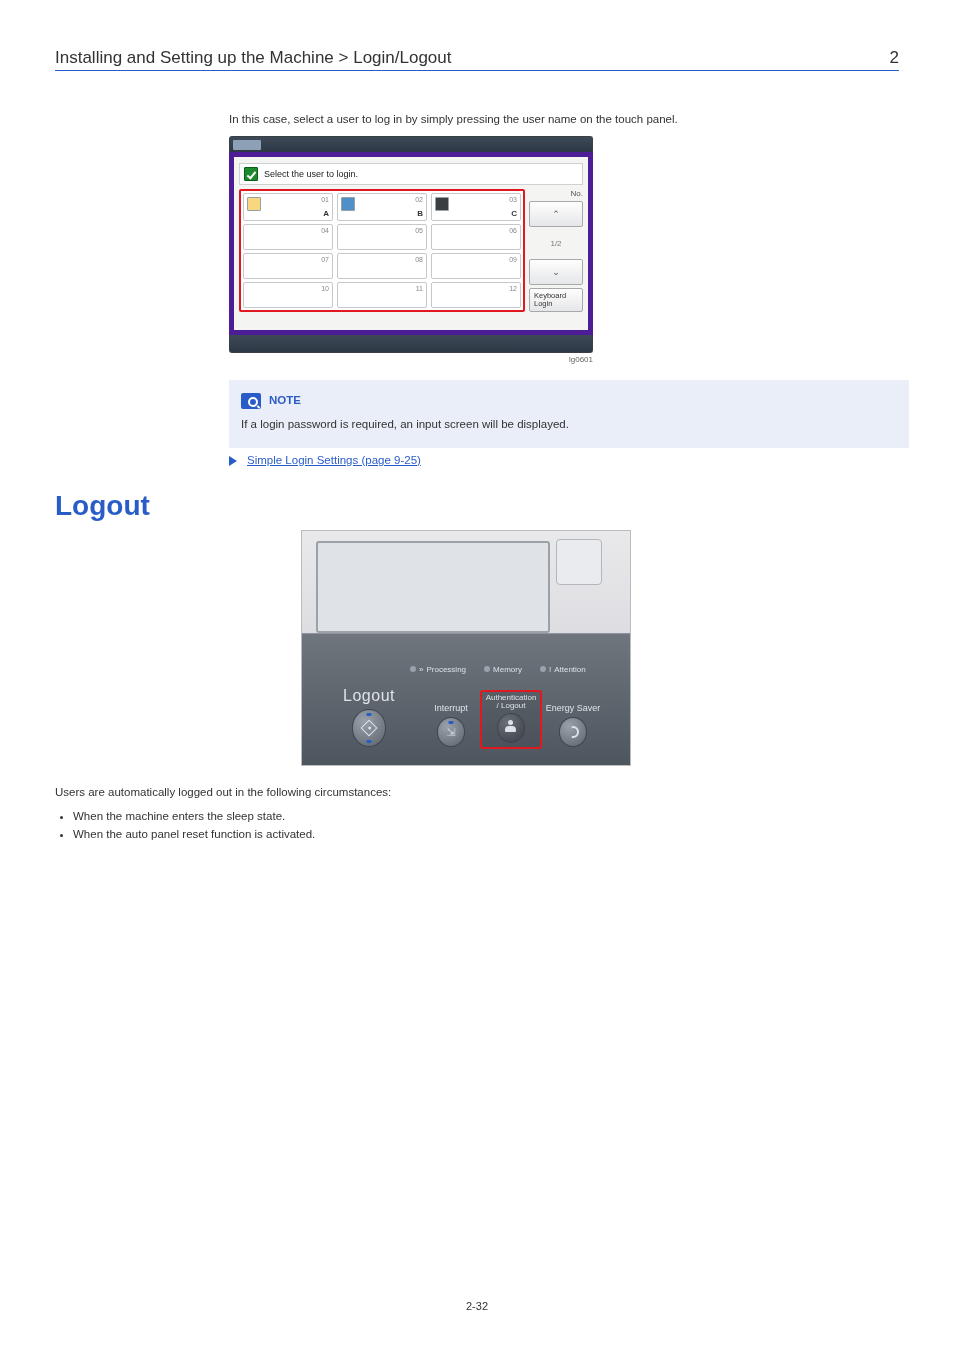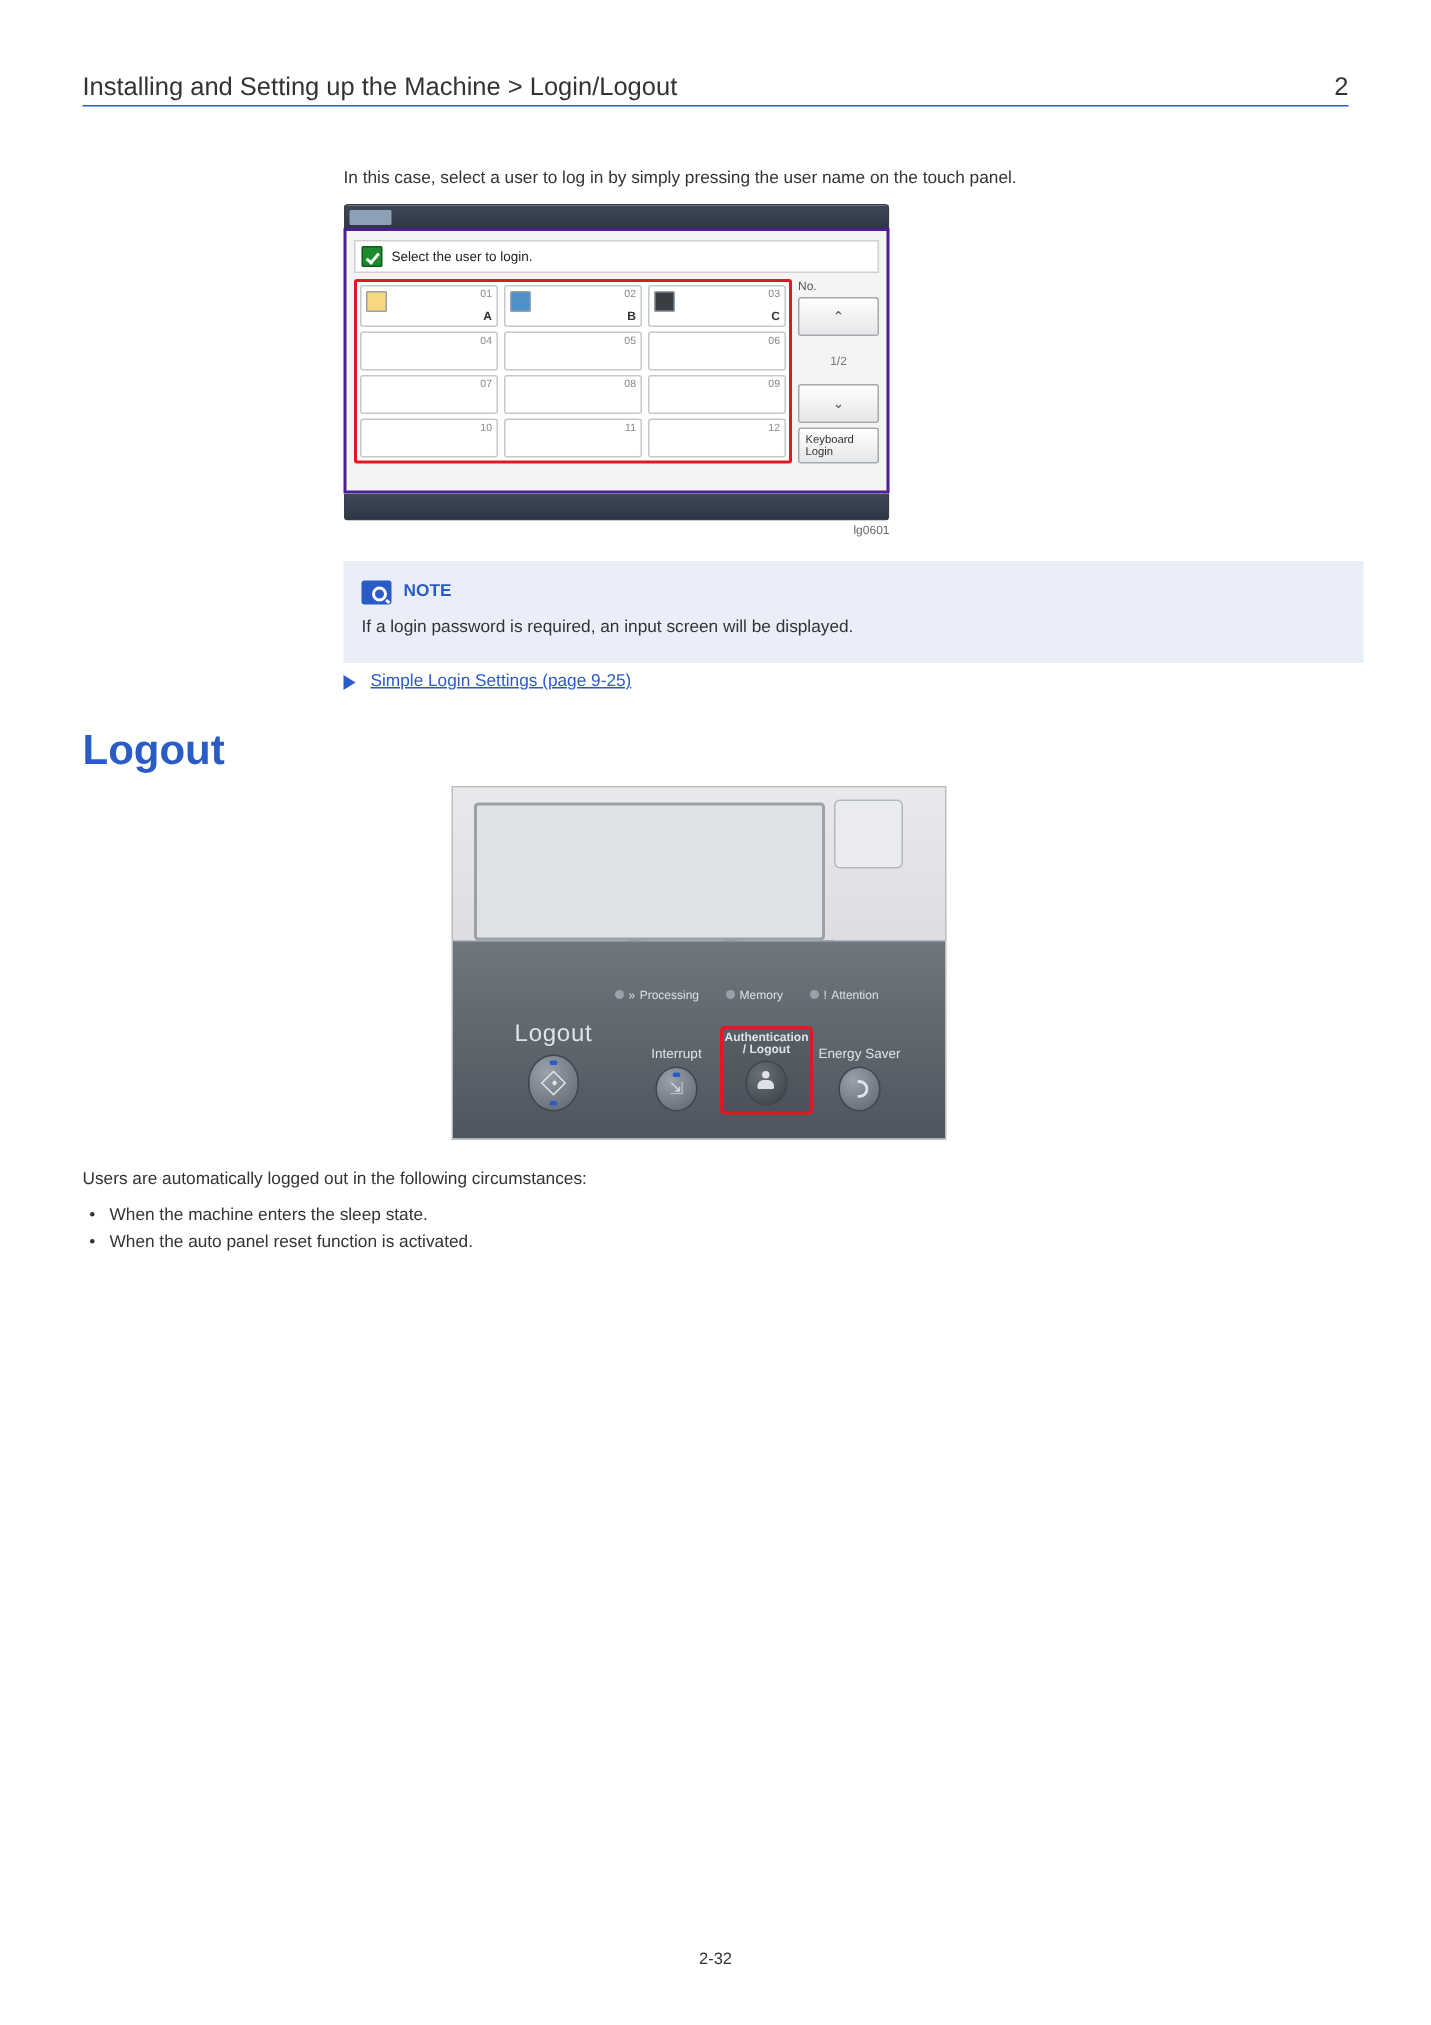--- a/index.html
+++ b/index.html
@@ -9,37 +9,37 @@
   .hdr-row { display: flex; justify-content: space-between; font-size: 17px; color: #333; margin-bottom: 2px; }
   .hdr-left { }
   .hdr-right { text-align: right; }
   .simple-body { font-size: 11.5px; color: #333; margin-top: 40px; margin-left: 174px; width: 640px; line-height: 1.5; }
 
   
   .login-wrap { margin: 8px 0 0 174px; }
   .login-panel { position: relative; width: 364px; }
   .login-top { height: 16px; background: linear-gradient(#3e4958,#2d3744); border: 1px solid #3a3f46; border-bottom: none; border-radius: 3px 3px 0 0; position: relative; }
   .login-top::before { content:""; position:absolute; left:3px; top:3px; height:10px; width:28px; background:#8ea0b6; border-radius:1px; }
-  .login-body { background: #f4f4f2; border: 2px solid #4c1d95; padding: 6px 5px 18px 5px; }
+  .login-body { background: #f4f4f2; border: 5px solid #4c1d95; padding: 6px 5px 18px 5px; }
   .login-msg-row { display:flex; gap:6px; align-items:center; background:#fff; border:1px solid #cfd0d2; padding:3px 4px; font-size:9px; color:#222; }
   .lm-icon { width:14px; height:14px; background:#1e8a2e; border:1px solid #0c5d19; border-radius:1px; position:relative; flex:none; }
   .lm-icon::after { content:""; position:absolute; left:4px; top:2px; width:3px; height:7px; border-right:2px solid #fff; border-bottom:2px solid #fff; transform:rotate(40deg); }
   .grid-zone { display:flex; gap:4px; margin-top:4px; }
   .cells { position:relative; flex:1; border:2px solid #e21821; border-radius:2px; padding:2px; background:#fff; }
   .row { display:flex; gap:4px; }
   .row + .row { margin-top:3px; }
   .cell { position:relative; flex:1; height:26px; background:#fff; border:1px solid #c6c8cc; border-radius:2px; font-size:8px; color:#666; }
   .cell .num { position:absolute; right:3px; top:2px; font-size:7px; color:#888; }
   .cell .lbl { position:absolute; right:3px; bottom:2px; font-size:8px; color:#333; font-weight:600; }
   .cell.tall { height:28px; }
   .cell .av { position:absolute; left:3px; top:3px; width:14px; height:14px; border:1px solid #9aa0a7; background:#f7d880; border-radius:1px; }
   .cell .av.blue { background:#4f90c8; }
   .cell .av.dark { background:#3a3d42; }
   .right-col { width:54px; display:flex; flex-direction:column; gap:3px; }
-  .no-lbl { font-size:8px; color:#555; }
+  .no-lbl { font-size:8px; color:#555;text-align:right; }
   .rc-btn { flex:none; height:26px; background:linear-gradient(#fefefe,#e5e6e8); border:1px solid #a5a9ae; border-radius:2px; display:flex; align-items:center; justify-content:center; font-size:9px; color:#555; position:relative; }
   .rc-spacer { flex:1; display:flex; align-items:center; justify-content:center; font-size:8px; color:#777; }
   .rc-text { font-size:7.5px; line-height:1.1; color:#333; padding-left:3px; }
   .login-foot { height:18px; background:linear-gradient(#3e4958,#2d3744); border:1px solid #3a3f46; border-top:none; border-radius:0 0 3px 3px; }
   .lg-tag { text-align:right; font-size:8px; color:#666; margin-top:2px; }
 
   
   .note-box { margin: 16px 0 0 174px; width: 680px; background:#e9eef8; padding:12px 12px 14px 12px; font-size:11.5px; color:#333; line-height:1.55; }
   .note-hdr { display:flex; align-items:center; gap:8px; font-weight:bold; color:#2a5cc8; margin-bottom:6px; }
   .note-icon { width:20px; height:16px; background:#2a5cc8; border-radius:2px; position:relative; flex:none; }
@@ -69,21 +69,21 @@
   .round { width:34px; height:38px; border-radius:50%/48%; background:radial-gradient(circle at 35% 30%, #9aa1aa, #5b636d); border:1px solid #3f464e; position:relative; }
   .round.small { width:28px; height:30px; }
   .round.dark { background:radial-gradient(circle at 35% 30%, #6a7078, #3a3f46); }
   .round .led { position:absolute; top:3px; left:50%; transform:translateX(-50%); width:5px; height:3px; background:#2a5cc8; border-radius:1px; }
   .round .led.btm { top:auto; bottom:3px; }
   .diamond { position:absolute; left:50%; top:50%; width:12px; height:12px; border:1.5px solid #dfe3e8; transform:translate(-50%,-50%) rotate(45deg); }
   .diamond::after { content:""; position:absolute; left:4px; top:3px; width:3px; height:3px; background:#dfe3e8; border-radius:50%; }
   .grp-int { left:120px; bottom:18px; width:58px; }
   .grp-int .glyph { position:absolute; left:50%; top:50%; transform:translate(-50%,-50%); color:#d4d8dd; font-size:11px; }
   .grp-log { left:176px; bottom:16px; width:66px; }
-  .logbox { width:62px; border:2px solid #e21821; border-radius:3px; padding:2px 2px 4px 2px; display:flex; flex-direction:column; align-items:center; gap:3px; background:rgba(0,0,0,.08);font-weight:bold; }
+  .logbox { width:62px; border:2px solid #e21821; border-radius:3px; padding:2px 2px 4px 2px; display:flex; flex-direction:column; align-items:center; gap:3px; background:rgba(0,0,0,.08); }
   .logbox .lab { font-size:8px; line-height:1; text-align:center; }
   .round .person { position:absolute; left:50%; top:50%; transform:translate(-50%,-50%); width:12px; height:10px; }
   .round .person::before { content:""; position:absolute; left:3px; top:-3px; width:5px; height:5px; background:#dfe3e8; border-radius:50%; }
   .round .person::after { content:""; position:absolute; left:0; top:3px; width:11px; height:6px; background:#dfe3e8; border-radius:4px 4px 1px 1px; }
   .grp-es { left:236px; bottom:18px; width:70px; }
   .grp-es .lbl, .grp-int .lbl, .grp-log .lbl { font-size:9px; }
   .moon { position:absolute; left:50%; top:50%; width:12px; height:12px; border:2px solid #dfe3e8; border-radius:50%; transform:translate(-50%,-50%); clip-path:inset(0 0 0 40%); }
   .status-row { position:absolute; left:108px; top:134px; display:flex; gap:18px; font-size:8px; color:#dbe0e6; align-items:center; }
   .sr { display:flex; align-items:center; gap:3px; }
   .sr .dot { width:6px; height:6px; border-radius:50%; background:#9aa1aa; }

